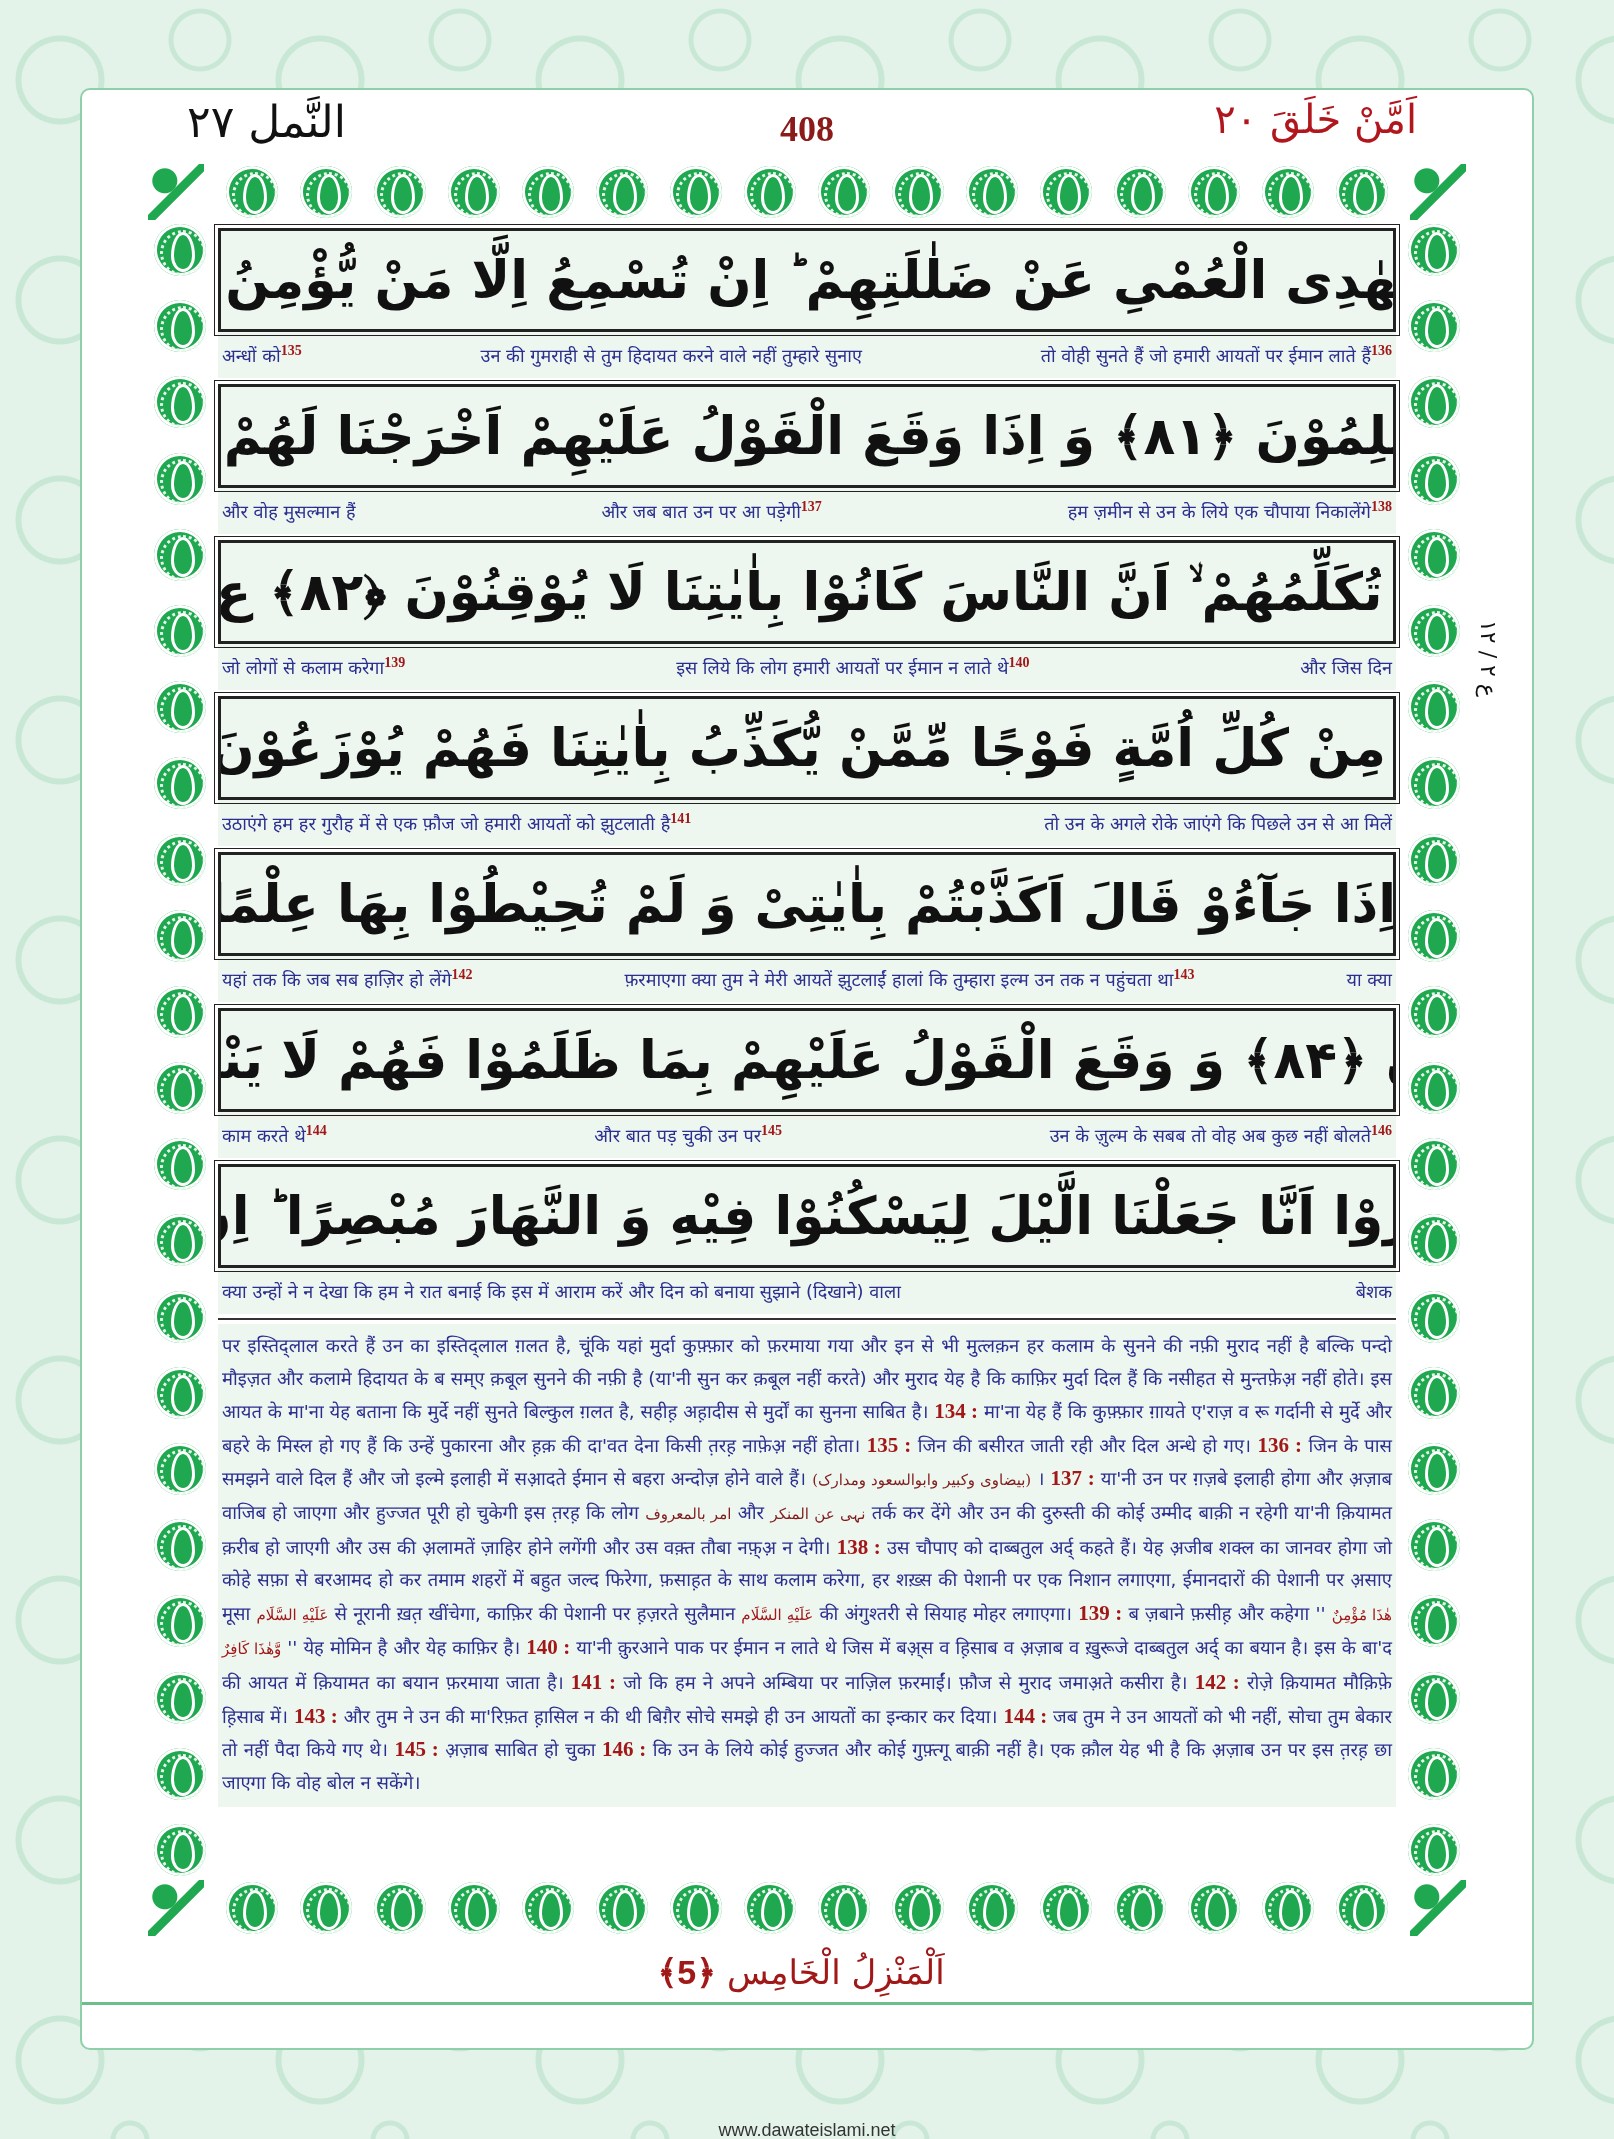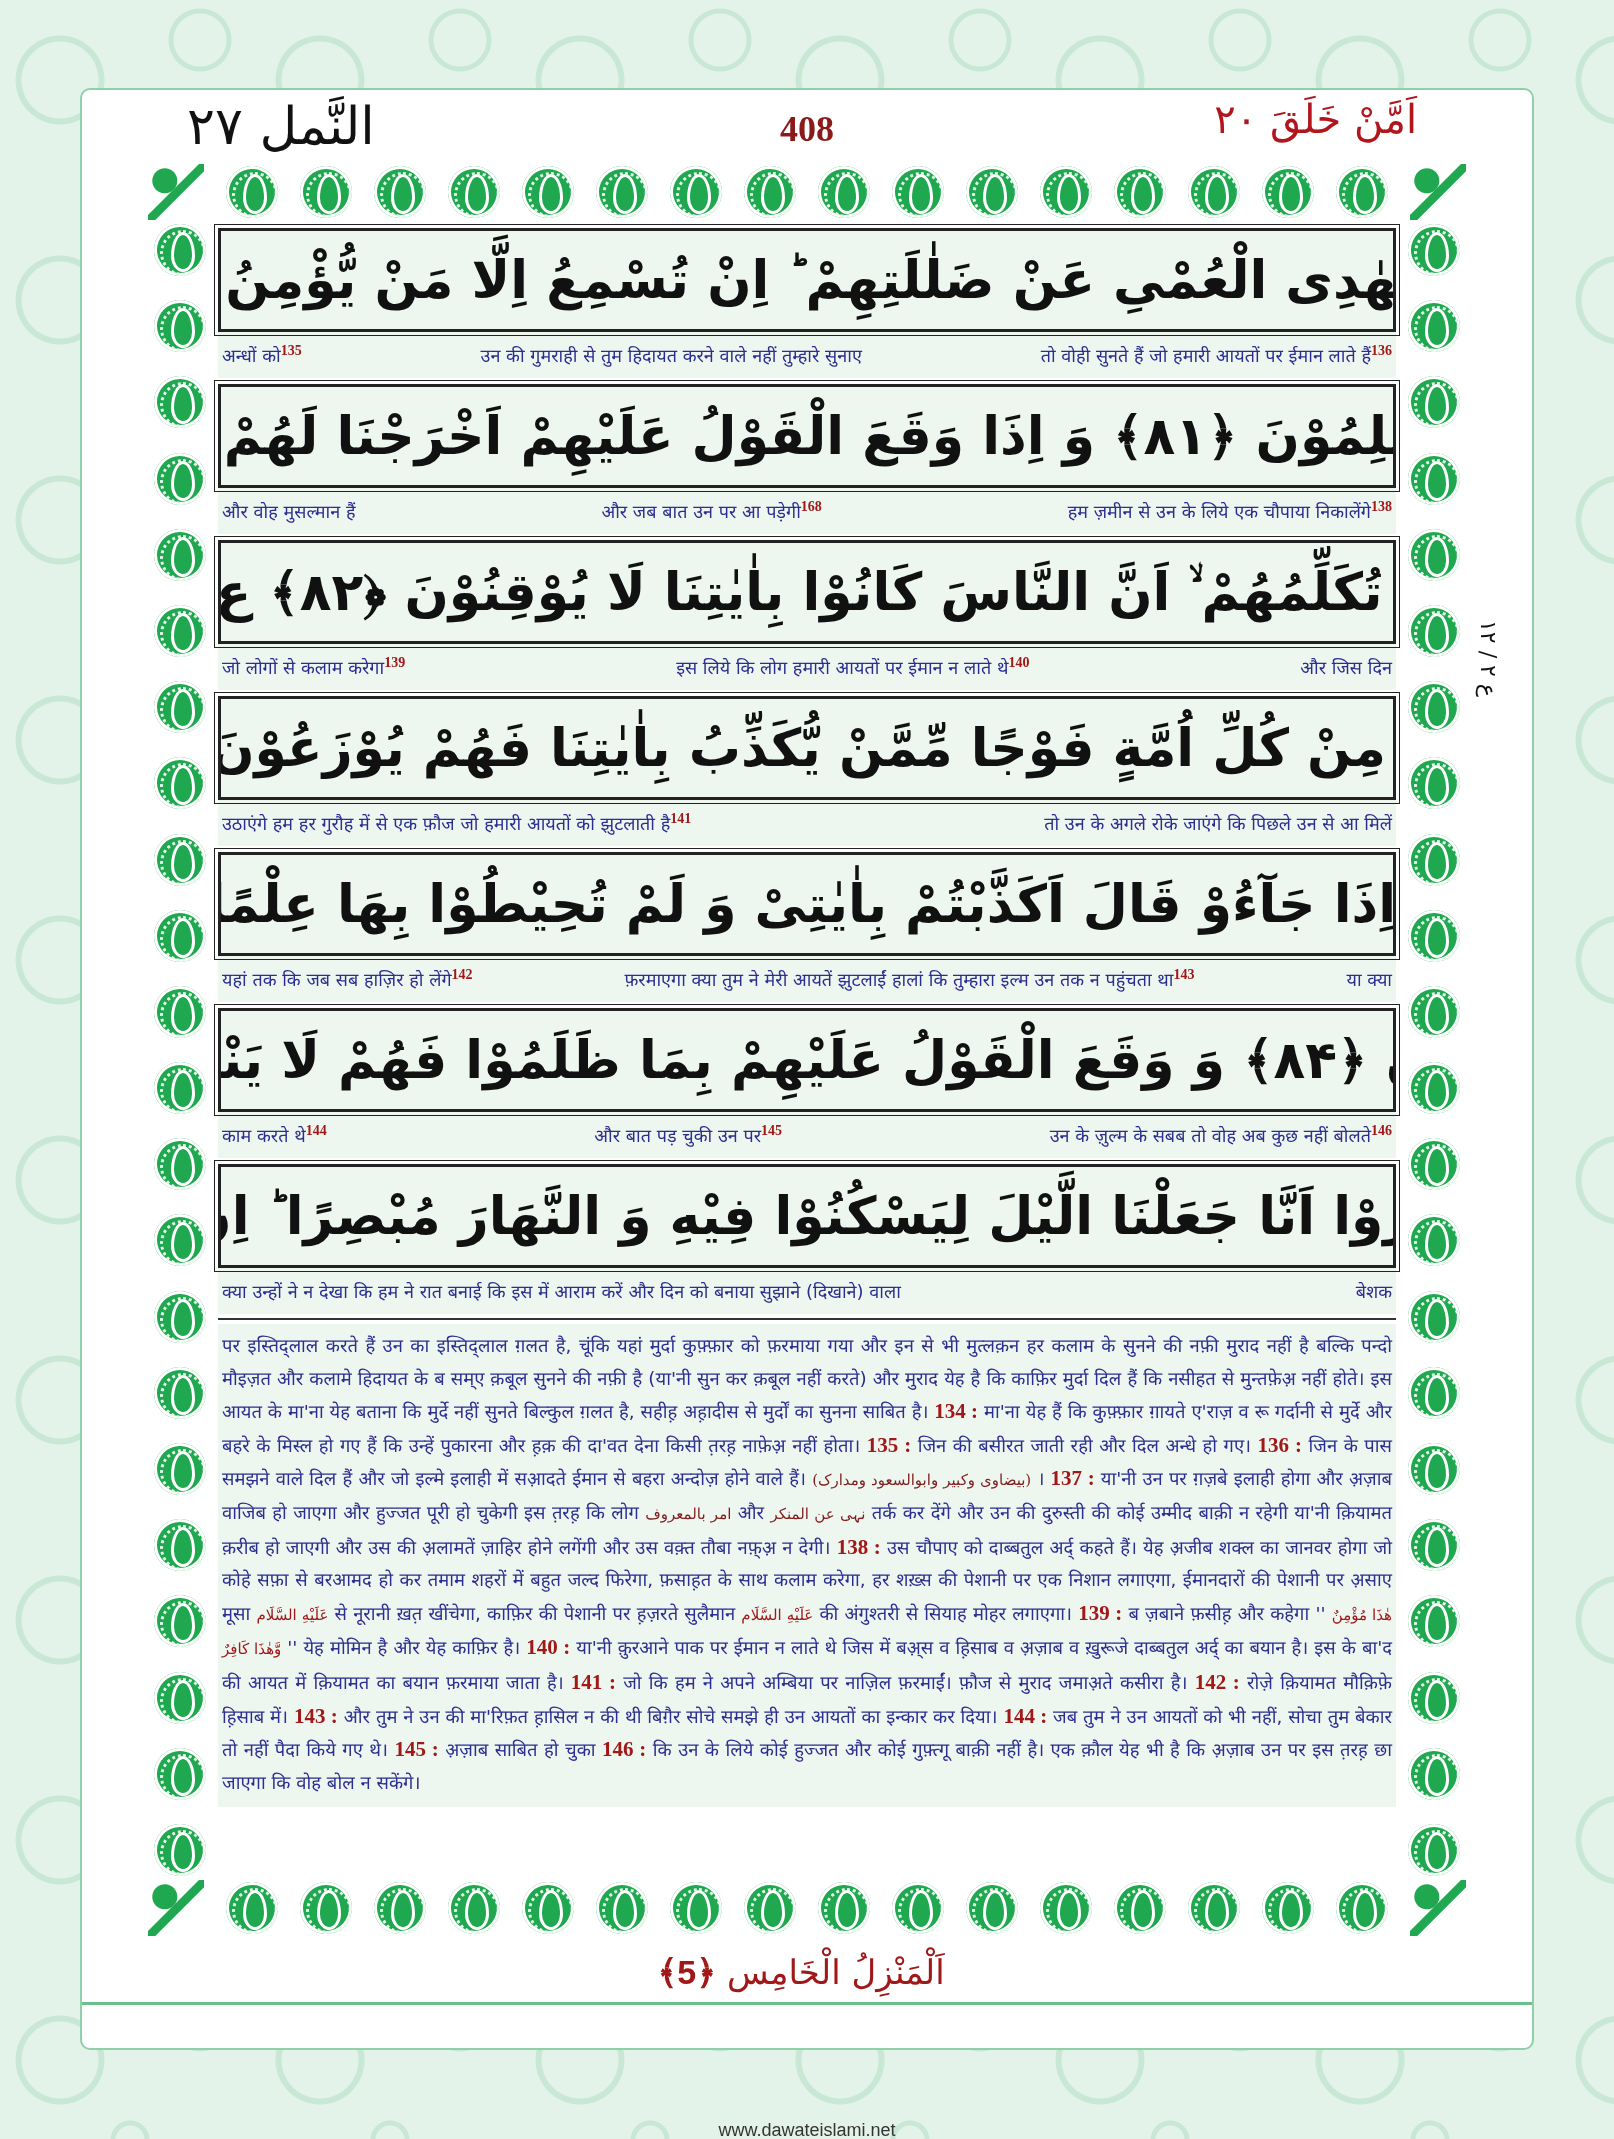--- a/index.html
+++ b/index.html
@@ -21,21 +21,21 @@
     width: 1454px; height: 1962px;
     background: #ffffff;
     border: 2px solid #8fd0aa;
     border-radius: 10px;
   }
   .header {
     position: absolute; left: 0; top: 0; width: 100%; height: 70px;
   }
   .hdr-left {
     position: absolute; left: 105px; top: 6px;
-    font-family: "DejaVu Serif", serif; font-size: 52px; color: #111;
+    font-family: "DejaVu Serif", serif; font-size: 44px; color: #111;
     direction: rtl;
   }
   .hdr-center {
     position: absolute; left: 0; right: 0; top: 18px; text-align: center;
     font-family: "Liberation Serif", serif; font-weight: bold; font-size: 36px; color: #8b1a1a;
   }
   .hdr-right {
     position: absolute; right: 115px; top: 6px;
     font-family: "DejaVu Serif", serif; font-size: 40px; color: #b0161c;
     direction: rtl;
@@ -230,21 +230,21 @@
       <div id="verses">
           <div class="ayah-box" style="margin-top: 0px;">اَنْتَ بِهٰدِی الْعُمْیِ عَنْ ضَلٰلَتِهِمْ ؕ اِنْ تُسْمِعُ اِلَّا مَنْ یُّؤْمِنُ بِاٰیٰتِنَا</div>
           <div class="trans-line">
             <span class="seg"><span>अन्धों को</span><sup class="fn">135</sup></span>
             <span class="seg"><span>उन की गुमराही से तुम हिदायत करने वाले नहीं तुम्हारे सुनाए</span></span>
             <span class="seg"><span>तो वोही सुनते हैं जो हमारी आयतों पर ईमान लाते हैं</span><sup class="fn">136</sup></span>
           </div>
           <div class="ayah-box" style="margin-top: 6px;">فَهُمْ مُّسْلِمُوْنَ ﴿۸۱﴾ وَ اِذَا وَقَعَ الْقَوْلُ عَلَیْهِمْ اَخْرَجْنَا لَهُمْ دَآبَّةً مِّنَ</div>
           <div class="trans-line">
             <span class="seg"><span>और वोह मुसल्मान हैं</span></span>
-            <span class="seg"><span>और जब बात उन पर आ पड़ेगी</span><sup class="fn">168</sup></span>
+            <span class="seg"><span>और जब बात उन पर आ पड़ेगी</span><sup class="fn">137</sup></span>
             <span class="seg"><span>हम ज़मीन से उन के लिये एक चौपाया निकालेंगे</span><sup class="fn">138</sup></span>
           </div>
           <div class="ayah-box" style="margin-top: 6px;">الْاَرْضِ تُكَلِّمُهُمْ ۙ اَنَّ النَّاسَ كَانُوْا بِاٰیٰتِنَا لَا یُوْقِنُوْنَ ﴿۸۲﴾ ع وَ یَوْمَ</div>
           <div class="trans-line">
             <span class="seg"><span>जो लोगों से कलाम करेगा</span><sup class="fn">139</sup></span>
             <span class="seg"><span>इस लिये कि लोग हमारी आयतों पर ईमान न लाते थे</span><sup class="fn">140</sup></span>
             <span class="seg"><span>और जिस दिन</span></span>
           </div>
           <div class="ayah-box" style="margin-top: 6px;">نَحْشُرُ مِنْ كُلِّ اُمَّةٍ فَوْجًا مِّمَّنْ یُّكَذِّبُ بِاٰیٰتِنَا فَهُمْ یُوْزَعُوْنَ ﴿۸۳﴾</div>
           <div class="trans-line">

